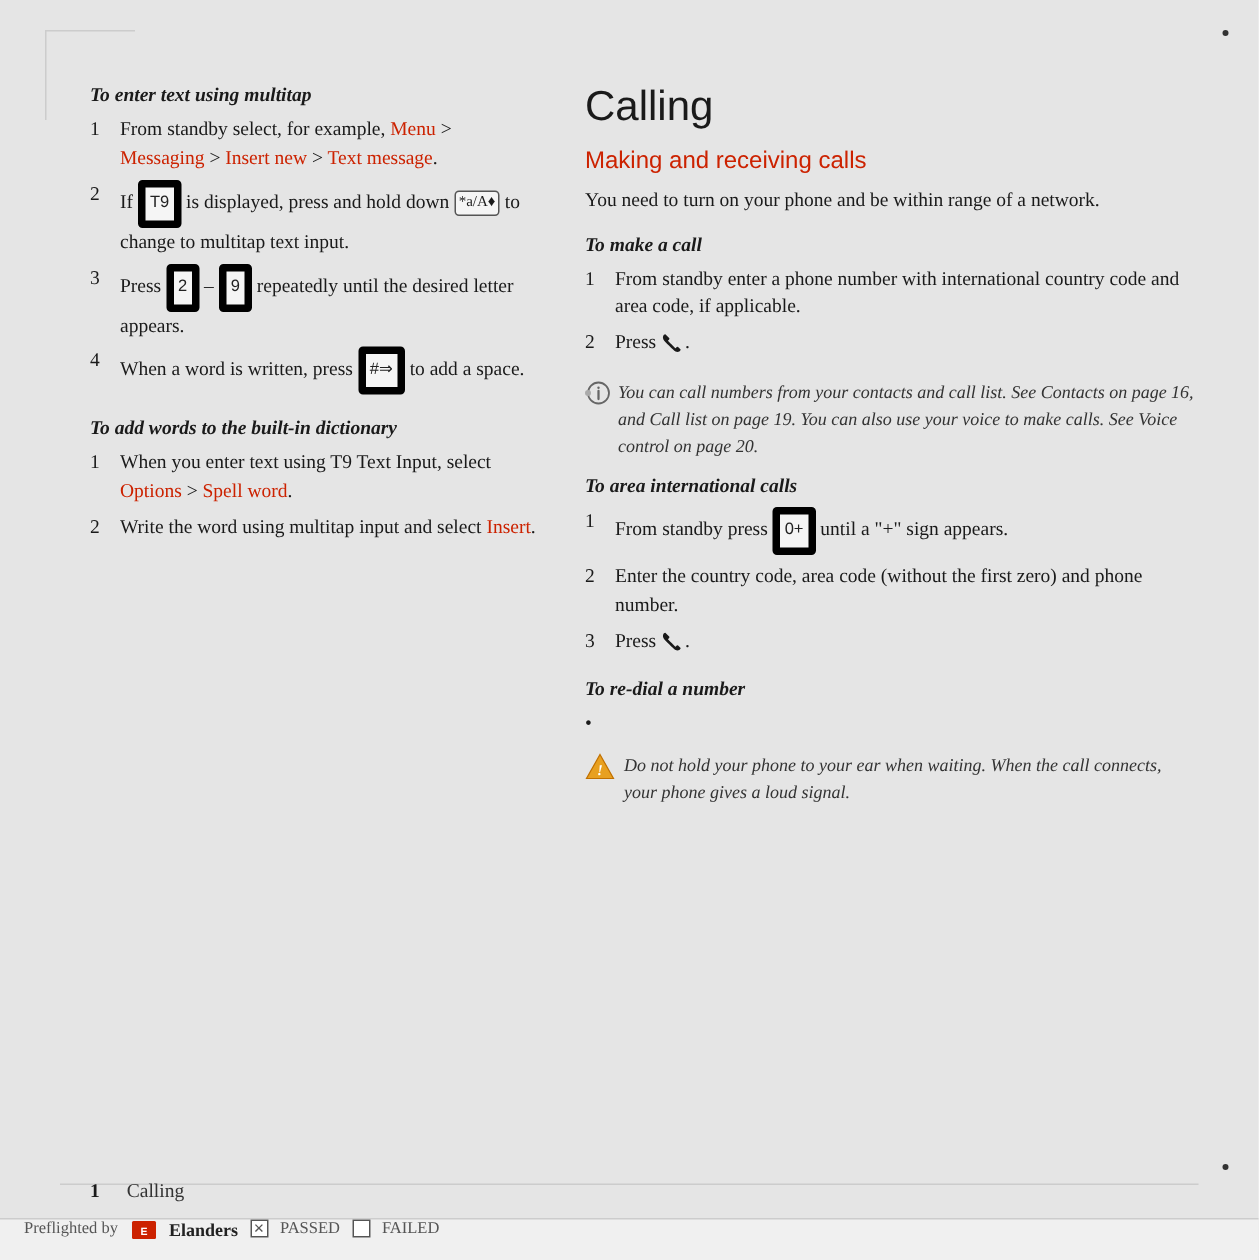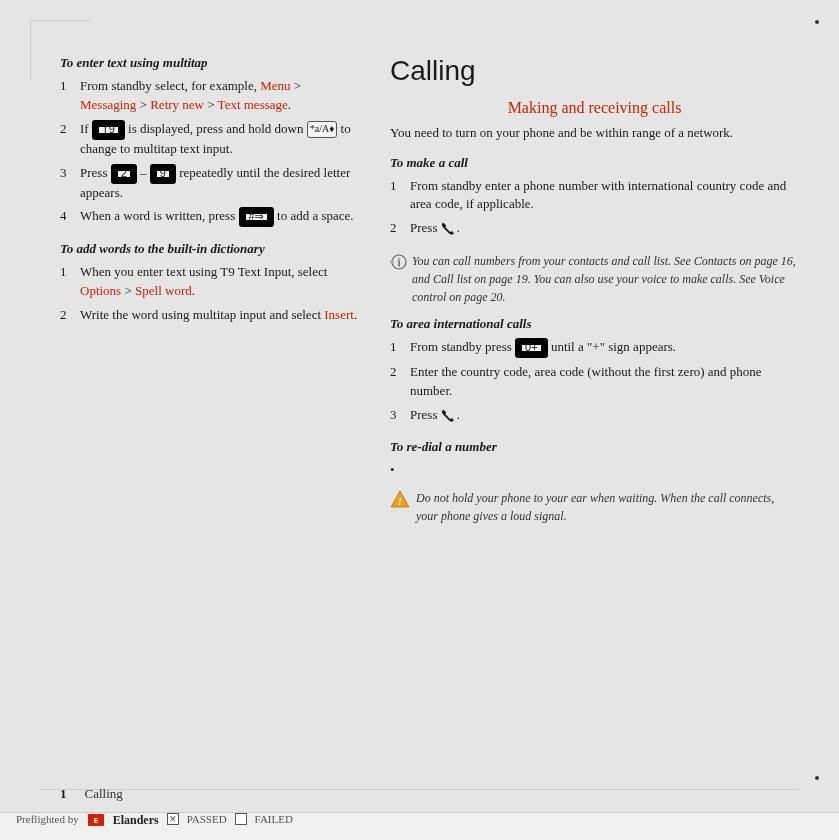--- a/index.html
+++ b/index.html
@@ -111,26 +111,25 @@
     .chapter-title {
       font-family: Arial, Helvetica, sans-serif;
       font-size: 28px;
       font-weight: normal;
       color: #1a1a1a;
       margin-bottom: 12px;
     }
 
     
     .subheading-red {
-      font-family: Liberation Serif, serif;
+      font-family: Liberation Sans, sans-serif;
       font-size: 16px;
       color: #cc2200;
       font-weight: normal;
       margin-bottom: 6px;
-      text-align: center;
     }
 
     .intro-text {
       font-size: 13px;
       line-height: 1.5;
       margin-bottom: 12px;
       color: #1a1a1a;
     }
 
     .bullet-list {
@@ -185,25 +184,25 @@
       height: 18px;
       flex-shrink: 0;
       margin-top: 1px;
     }
 
     
     .key-btn {
       display: inline-flex;
       align-items: center;
       justify-content: center;
-      border: 7px solid #000000;
+      border: 5px solid #000000;
       border-radius: 3px;
       padding: 0 3px;
       min-width: 18px;
-      height: 20px;
+      height: 32px;
       font-size: 11px;
       font-family: Arial, sans-serif;
       background: #f5f5f5;
       color: #222;
       vertical-align: middle;
     }
 
     .page-number-area {
       position: absolute;
       bottom: 38px;
@@ -298,21 +297,21 @@
 
   <div class="content-area">
 
     <div class="left-column">
 
       <p class="section-heading">To enter text using multitap</p>
 
       <ol class="numbered-list">
         <li>
           <span class="list-num">1</span>
-          <span>From standby select, for example,&nbsp;<span class="link-red">Menu</span> &gt; <span class="link-red">Messaging</span> &gt; <span class="link-red">Retry new</span> &gt; <span class="link-red">Text message</span>.</span>
+          <span>From standby select, for example,&nbsp;<span class="link-red">Menu</span> &gt; <span class="link-red">Messaging</span> &gt; <span class="link-red">Insert new</span> &gt; <span class="link-red">Text message</span>.</span>
         </li>
         <li>
           <span class="list-num">2</span>
           <span>If <span class="key-btn">T9</span> is displayed, press and hold down <span class="special-key">*a/A♦</span> to change to multitap text input.</span>
         </li>
         <li>
           <span class="list-num">3</span>
           <span>Press <span class="key-btn">2</span> – <span class="key-btn">9</span> repeatedly until the desired letter appears.</span>
         </li>
         <li>

